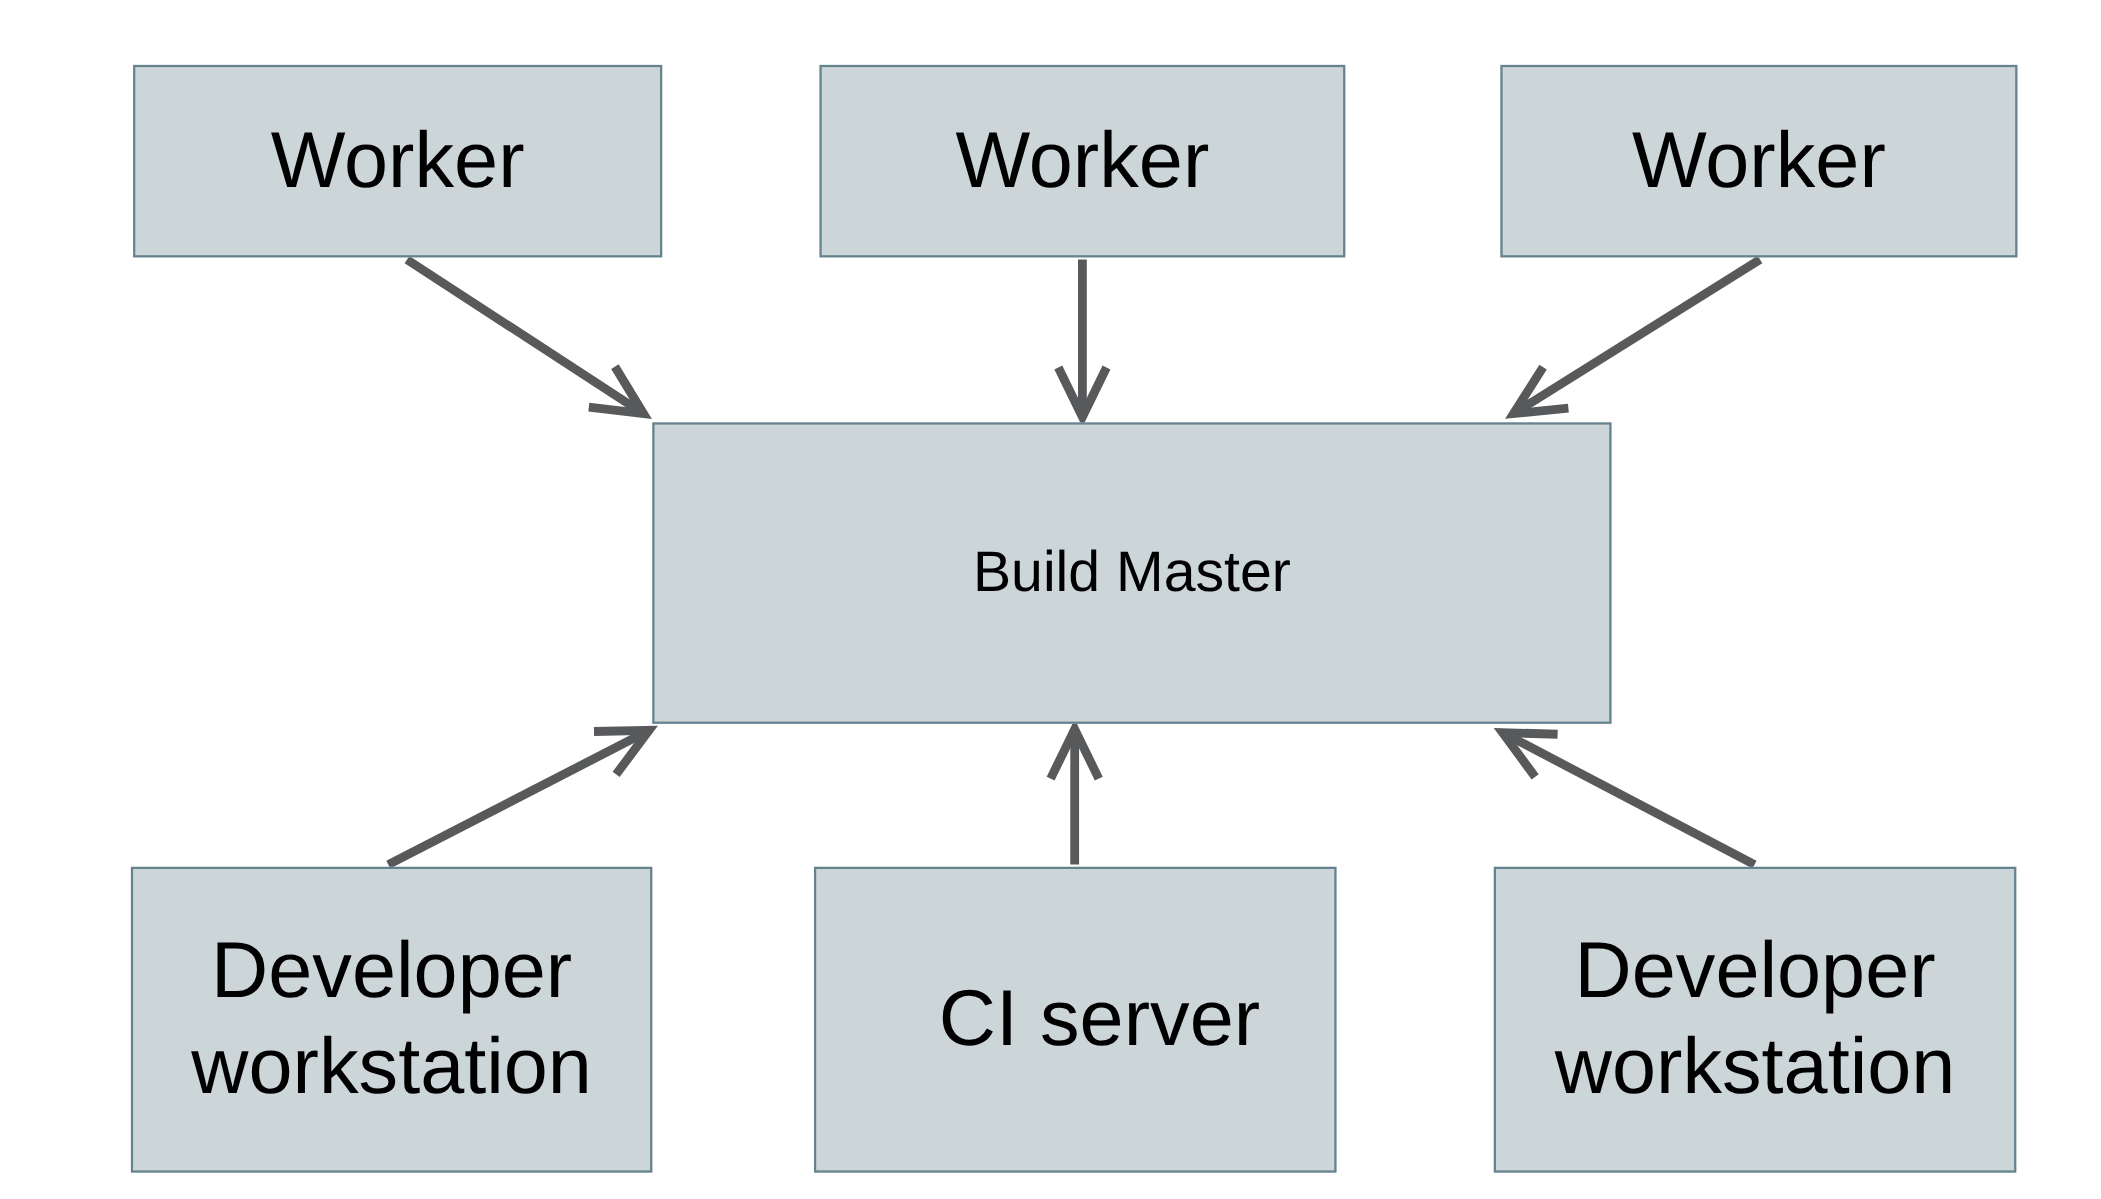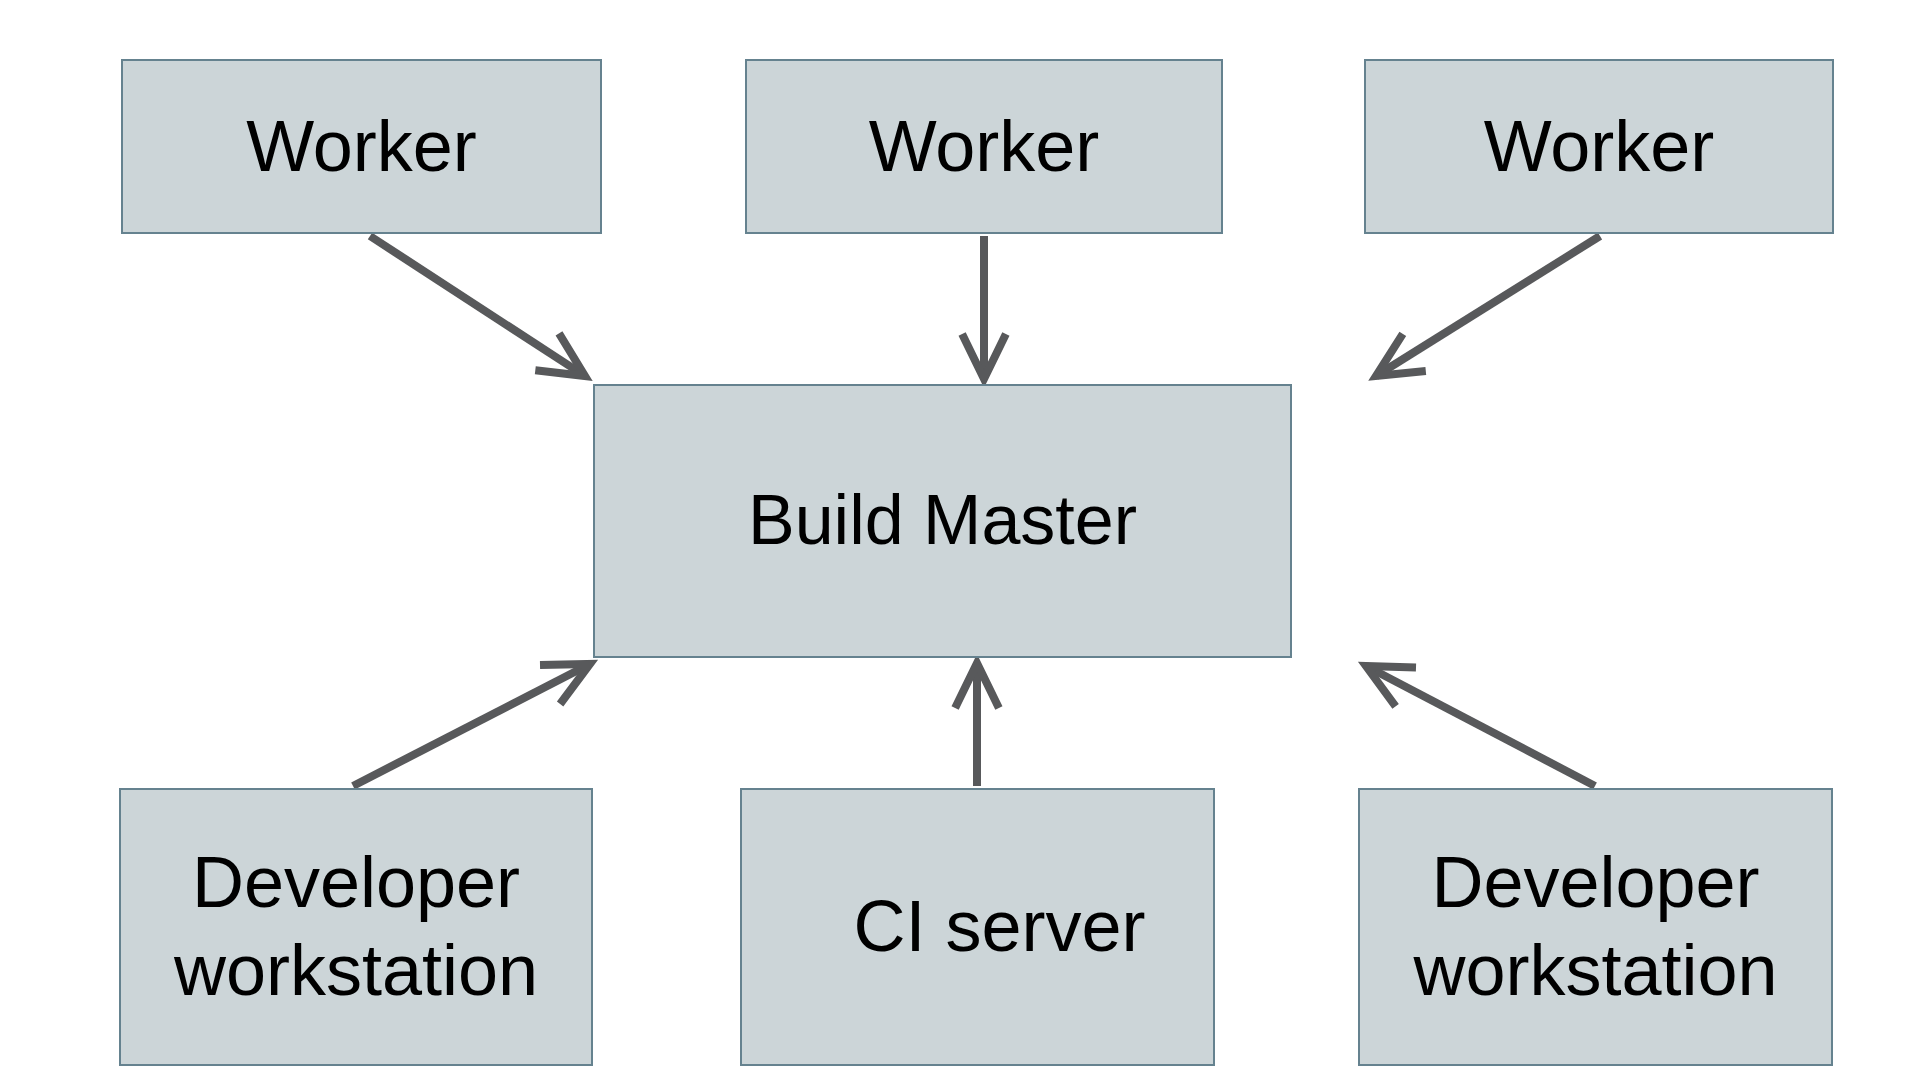--- a/index.html
+++ b/index.html
@@ -36,21 +36,21 @@
     letter-spacing: 0px;
   }
   .node .label { display: block; padding: 0 8px; }
 
   
   .worker-1 { left: 121px; top: 43px;  width: 481px; height: 175px; }
   .worker-2 { left: 745px; top: 43px;  width: 478px; height: 175px; }
   .worker-3 { left: 1364px; top: 43px; width: 470px; height: 175px; }
 
   
-  .build-master { left: 593px; top: 368px; width: 699px; height: 274px; font-size: 70px; }
+  .build-master { left: 593px; top: 368px; width: 872px; height: 274px; font-size: 52px; }
 
   
   .dev-1 { left: 119px;  top: 772px; width: 474px; height: 278px; }
   .ci    { left: 740px;  top: 772px; width: 475px; height: 278px; padding-left: 44px; }
   .dev-2 { left: 1358px; top: 772px; width: 475px; height: 278px; }
 
   svg.edges {
     position: absolute;
     left: 0; top: 0;
     width: 1910px; height: 1090px;

